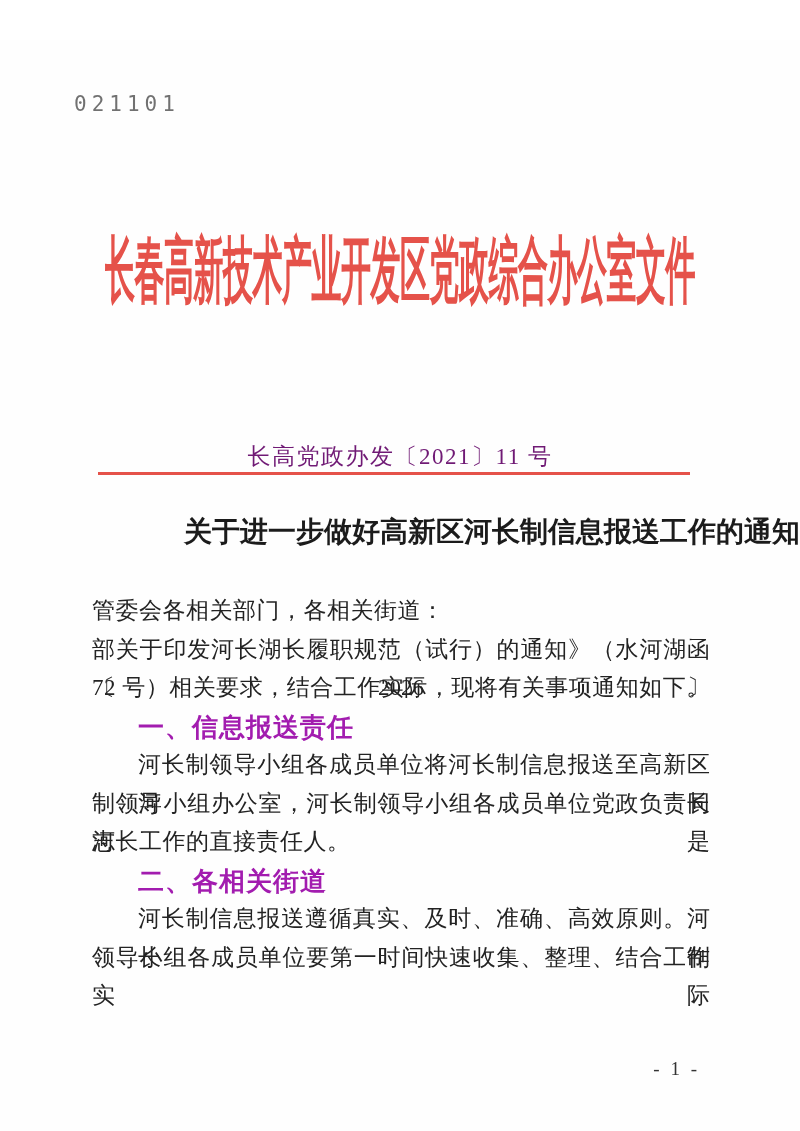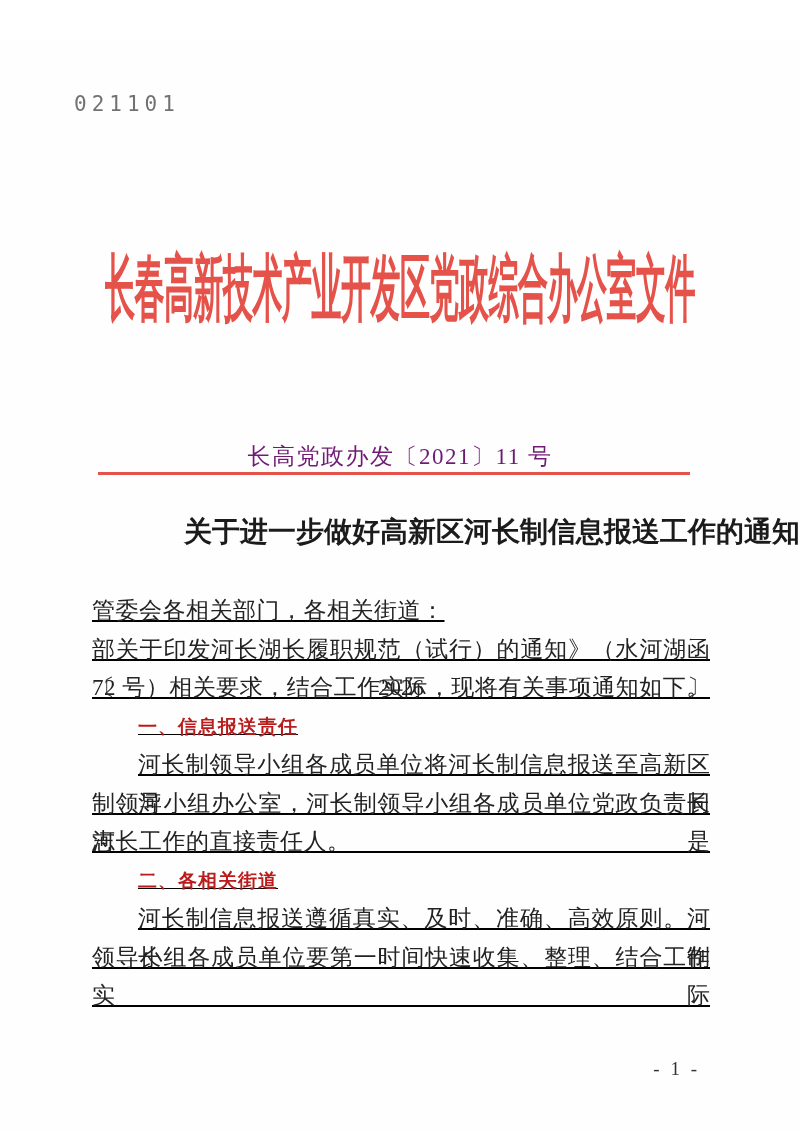--- a/index.html
+++ b/index.html
@@ -8,54 +8,54 @@
     font-family:"Liberation Serif", serif; overflow:hidden;margin-top:40px;
   }
   .stamp {
     position:absolute; left:74px; top:52px;
     font-family:"DejaVu Sans Mono", monospace; font-size:21px;
     letter-spacing:5px; color:#4f4f4f; opacity:.8;
     transform:scaleY(1.05);
   }
   .org-title-wrap {
     position:absolute; left:0; right:0; top:212px; height:76px;
-    display:flex; justify-content:center; align-items:center;
+    display:flex; justify-content:center; align-items:flex-start;
   }
   .org-title {
     font-size:30px; font-weight:bold; color:var(--red,#e6544a);
     transform:scaleY(2.42); transform-origin:center;
     letter-spacing:-0.5px; white-space:nowrap;
     font-family:"Liberation Serif", serif;
   }
   .doc-number {
     position:absolute; left:0; right:0; top:401px; text-align:center;
     font-size:23px; color:#701a75; letter-spacing:1.5px;
   }
   .red-rule {
     position:absolute; left:98px; width:592px; top:432px; height:3px;
     background:var(--red,#e6544a);
   }
   .doc-title {
     position:absolute; left:0; right:0; top:473px; margin:0;
     text-align:right; font-size:28px; font-weight:bold; color:#1b1b1b;
     letter-spacing:0; white-space:nowrap;
   }
-  .body-block { position:absolute; left:92px; top:552px; width:618px;text-decoration:underline; }
+  .body-block { position:absolute; left:92px; top:552px; width:618px; }
   .bline {
     height:38.5px; line-height:38.5px; font-size:23px; color:#232323;
     letter-spacing:0.5px; white-space:nowrap;
   }
   .bline.fill {
     white-space:normal; letter-spacing:0;
     text-align:justify; text-align-last:justify;
   }
   .bline.indent { padding-left:46px; }
   .bline.heading {
     font-family:"Liberation Sans", sans-serif; font-weight:700;
-    font-size:19px; color:#b91c1c; letter-spacing:1px;
+    font-size:26px; color:#a21caf; letter-spacing:1px;
   }
   .page-number {
     position:absolute; top:1018px; right:100px;
     font-size:19px; color:#333; letter-spacing:3px;
   }
   .scan-edge-bottom {
     position:absolute; left:6px; right:0; top:1122px; height:0;
     border-top:2px dashed rgba(130,130,130,0.18);
   }
 </style>

